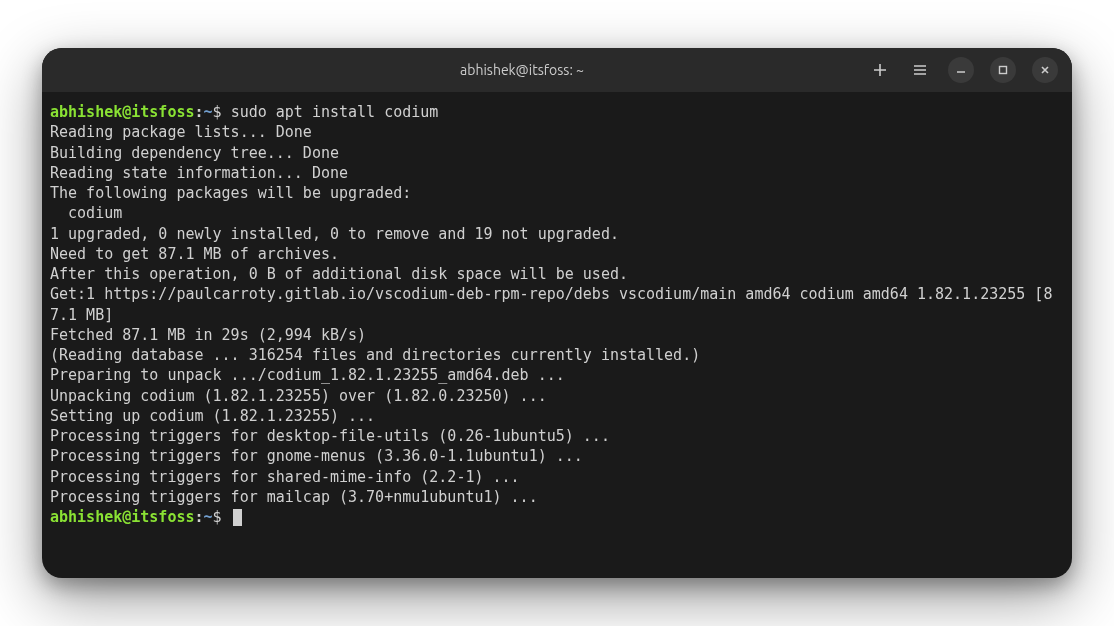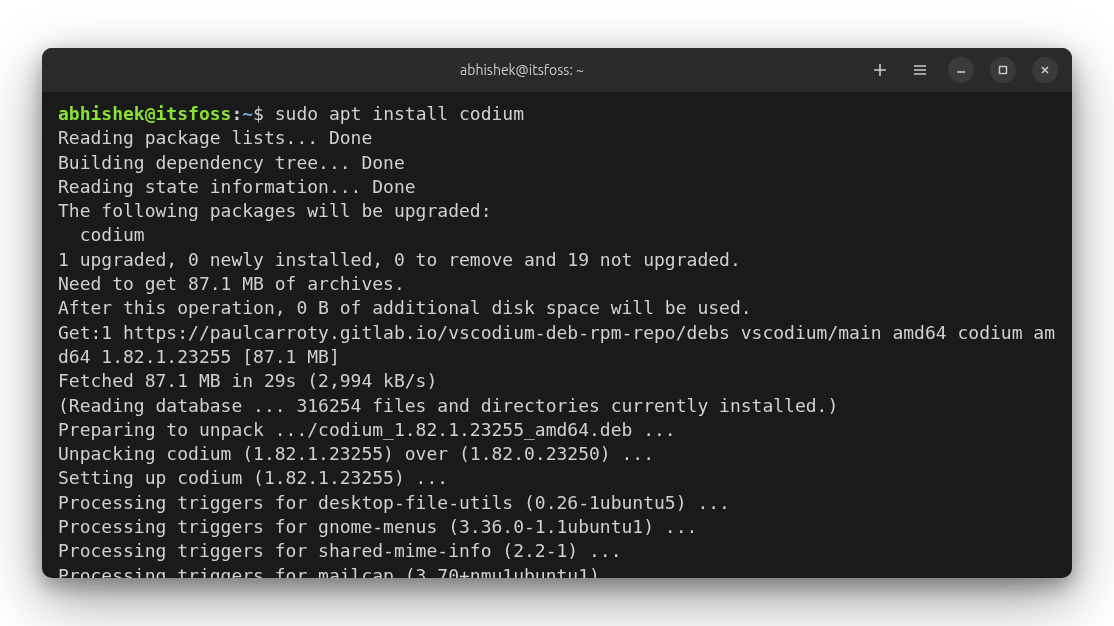--- a/index.html
+++ b/index.html
@@ -13,21 +13,21 @@
       background: #ffffff;
       display: flex;
       align-items: center;
       justify-content: center;
       font-family: 'DejaVu Sans Mono', 'Liberation Mono', 'Courier New', monospace;
     }
     .terminal-window {
       width: 1030px;
       height: 530px;
       background: #1a1a1a;
-      border-radius: 10px;
+      border-radius: 20px;
       box-shadow: 0 20px 60px rgba(0,0,0,0.4), 0 8px 20px rgba(0,0,0,0.3);
       overflow: hidden;
       display: flex;
       flex-direction: column;
     }
     .titlebar {
       height: 44px;
       background: #2a2a2a;
       display: flex;
       align-items: center;
@@ -69,23 +69,23 @@
       justify-content: center;
       cursor: pointer;
       color: #cccccc;
     }
     .win-btn svg {
       width: 12px;
       height: 12px;
     }
     .terminal-body {
       flex: 1;
-      padding: 10px 16px;
+      padding: 10px 8px;
       color: #d0d0d0;
-      font-size: 18px;
+      font-size: 15px;
       line-height: 1.35;
       overflow: hidden;
       white-space: pre-wrap;
       word-break: break-all;
     }
     .prompt-user {
       color: #8ae234;
       font-weight: bold;
     }
     .prompt-colon {

